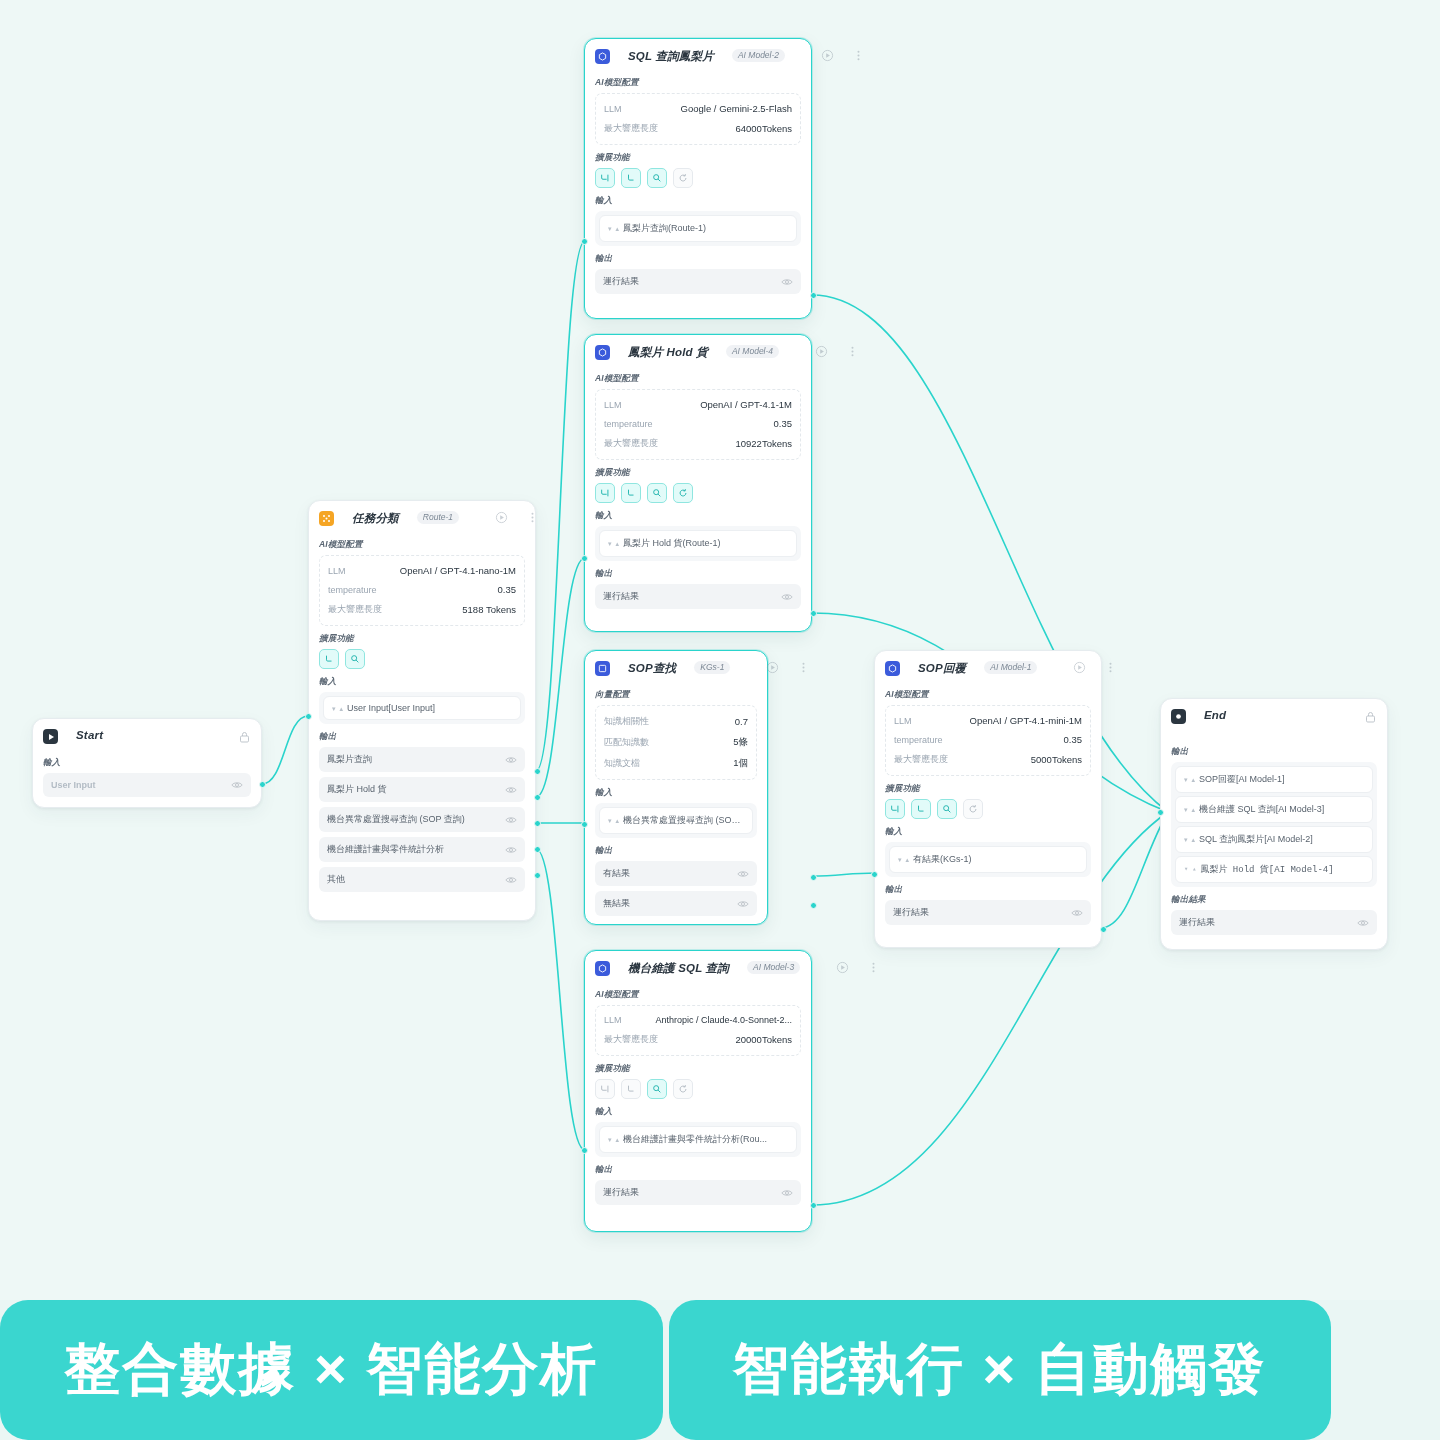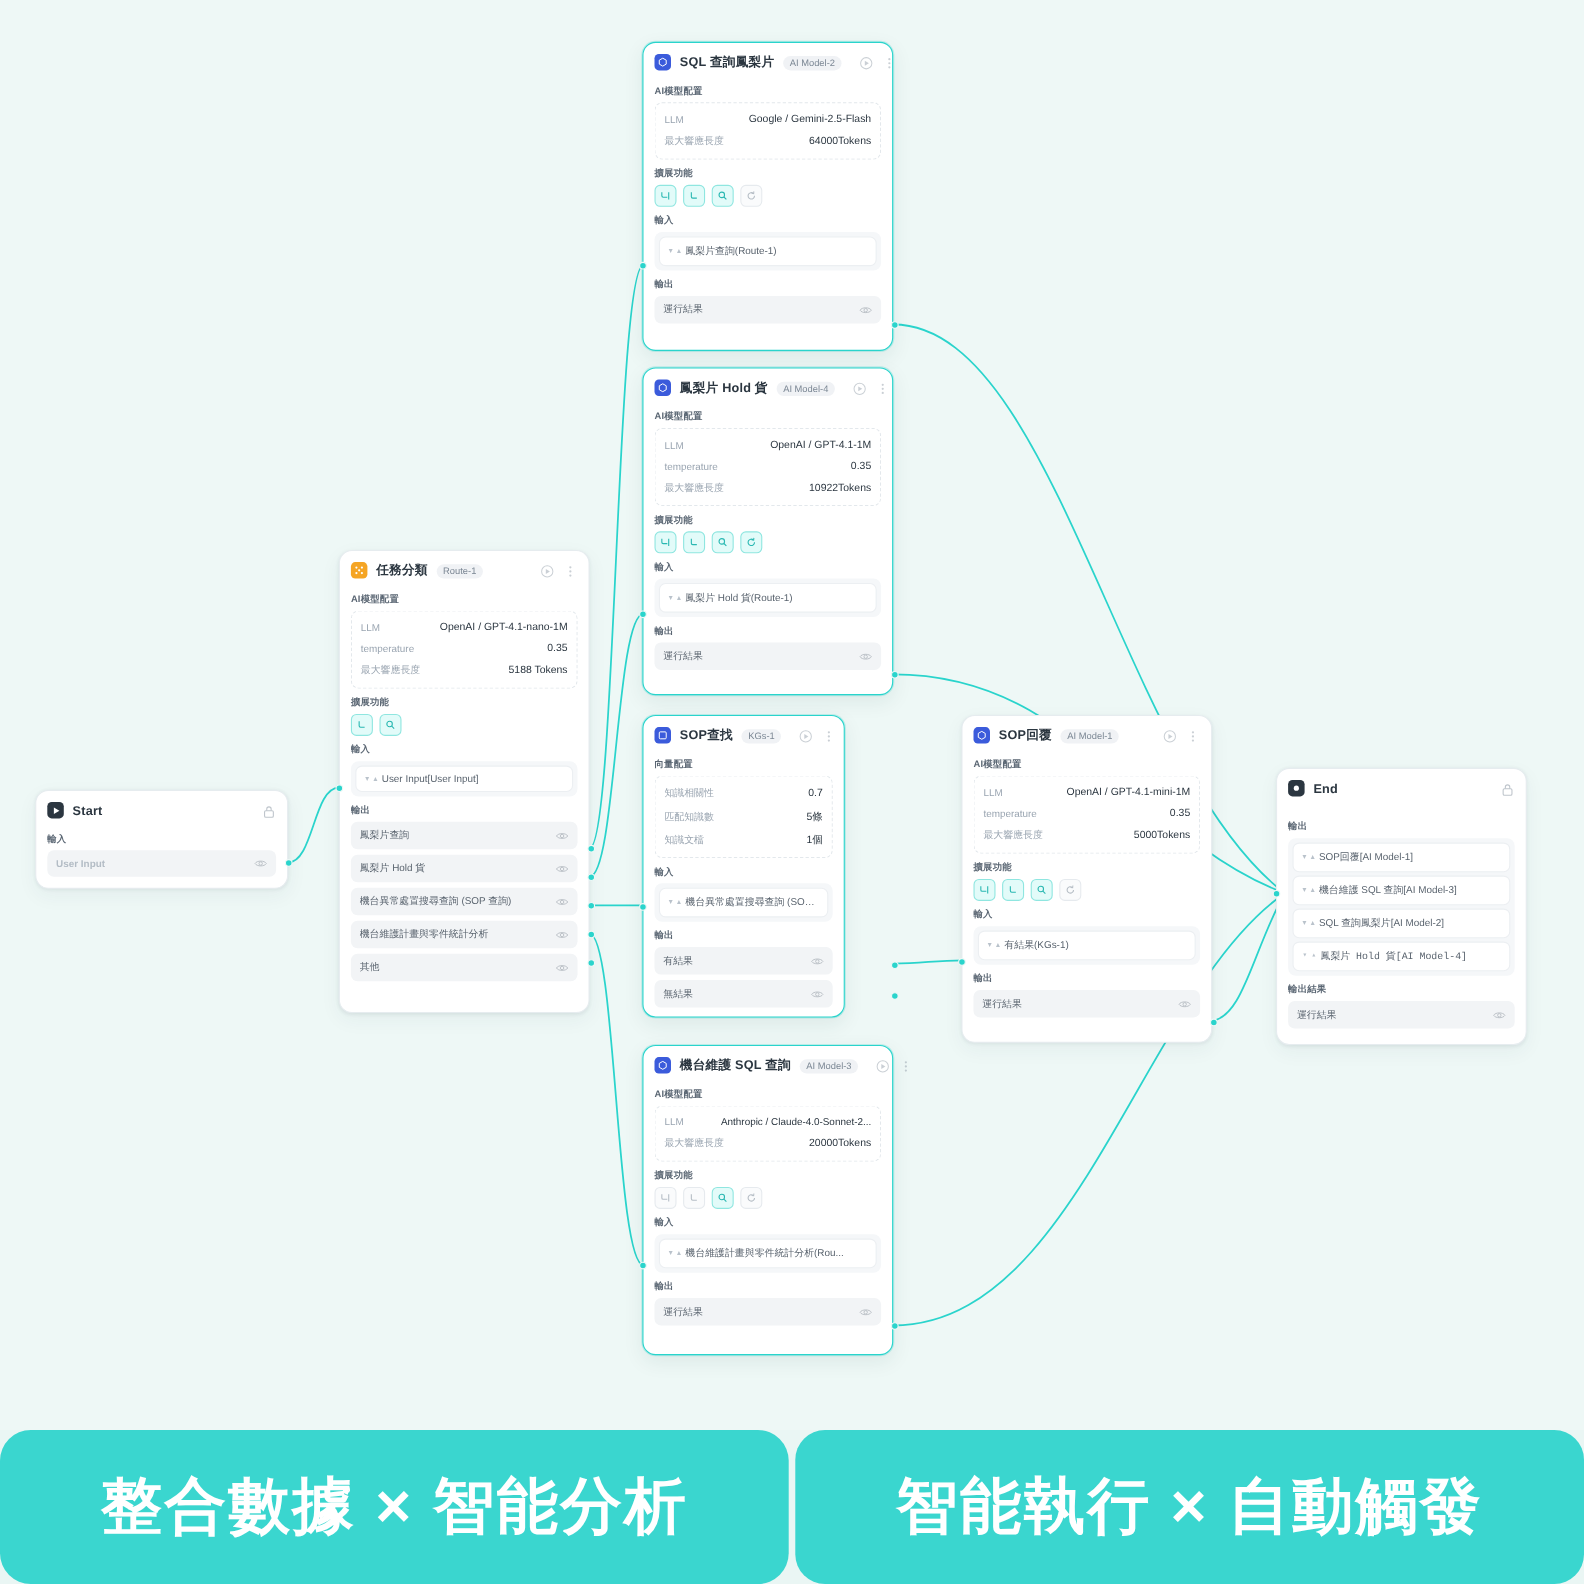--- a/index.html
+++ b/index.html
@@ -19,43 +19,44 @@
   .node{
     position:absolute;
     background:#ffffff;
     border-radius:12px;
     border:1px solid #e6ecef;
     box-shadow:0 1px 3px rgba(30,60,70,.07),0 6px 18px rgba(30,60,70,.05);
     box-sizing:border-box;
   }
   .node.sel{ border:1.5px solid #2ad4cc; box-shadow:0 0 0 1px rgba(42,212,204,.25),0 6px 18px rgba(30,60,70,.08);}
   .node-head{
-    display:flex;align-items:flex-end;gap:8px;
+    display:flex;align-items:flex-start;gap:18px;
     padding:10px 10px 6px 10px;
+    font-style:italic;
   }
   .nicon{
     width:15px;height:15px;border-radius:4px;flex:0 0 auto;
     display:flex;align-items:center;justify-content:center;
     color:#fff;font-size:9px;line-height:1;
   }
   .nicon svg{display:block;}
   .ntitle{
     font-size:11.5px;color:#2b3640;font-weight:600;white-space:nowrap;
     letter-spacing:.2px;
   }
   .nbadge{
     font-size:8.5px;color:#7b8794;background:#f0f2f5;border-radius:8px;
     padding:2px 6px;white-space:nowrap;line-height:1.1;
   }
   .nhead-sp{flex:1 1 auto;}
   .hbtn{width:13px;height:13px;flex:0 0 auto;opacity:.45;}
   .hbtn svg{display:block;}
   .lock{width:12px;height:13px;opacity:.55;}
 
-  .sec{font-size:8.5px;color:#5a6673;font-weight:700;margin:7px 10px 4px 10px;letter-spacing:.2px;}
+  .sec{font-size:8.5px;color:#5a6673;font-weight:700;margin:7px 10px 4px 10px;letter-spacing:.2px;font-style:italic;}
   .cfgbox{
     margin:0 10px;border:1px dashed #e3e8ec;border-radius:7px;padding:5px 8px;
     background:#fff;
   }
   .cfgrow{display:flex;align-items:center;justify-content:space-between;padding:4px 0;}
   .cfgk{font-size:9px;color:#9aa5b1;white-space:nowrap;}
   .cfgv{font-size:9.5px;color:#2b3640;white-space:nowrap;}
 
   .tools{display:flex;gap:6px;margin:3px 10px 0 10px;}
   .tool{
@@ -85,21 +86,21 @@
   .inwrap .iorow{margin:0;}
 
   
   .port{
     position:absolute;width:7px;height:7px;border-radius:50%;
     background:#2ad4cc;border:1.5px solid #eef8f6;box-sizing:border-box;
   }
 
   
   #banner{
-    position:absolute;left:0;top:1300px;width:1440px;height:140px;
+    position:absolute;left:0;top:1300px;width:1331px;height:140px;
     display:flex;gap:6px;
   }
   .bhalf{
     flex:1 1 0;background:#3ad6cf;border-radius:27px;
     display:flex;align-items:center;justify-content:center;
   }
   .bhalf.l{border-radius:28px 28px 28px 28px;}
   .btext{
     color:#ffffff;font-size:56px;font-weight:700;letter-spacing:2px;
     white-space:nowrap;

